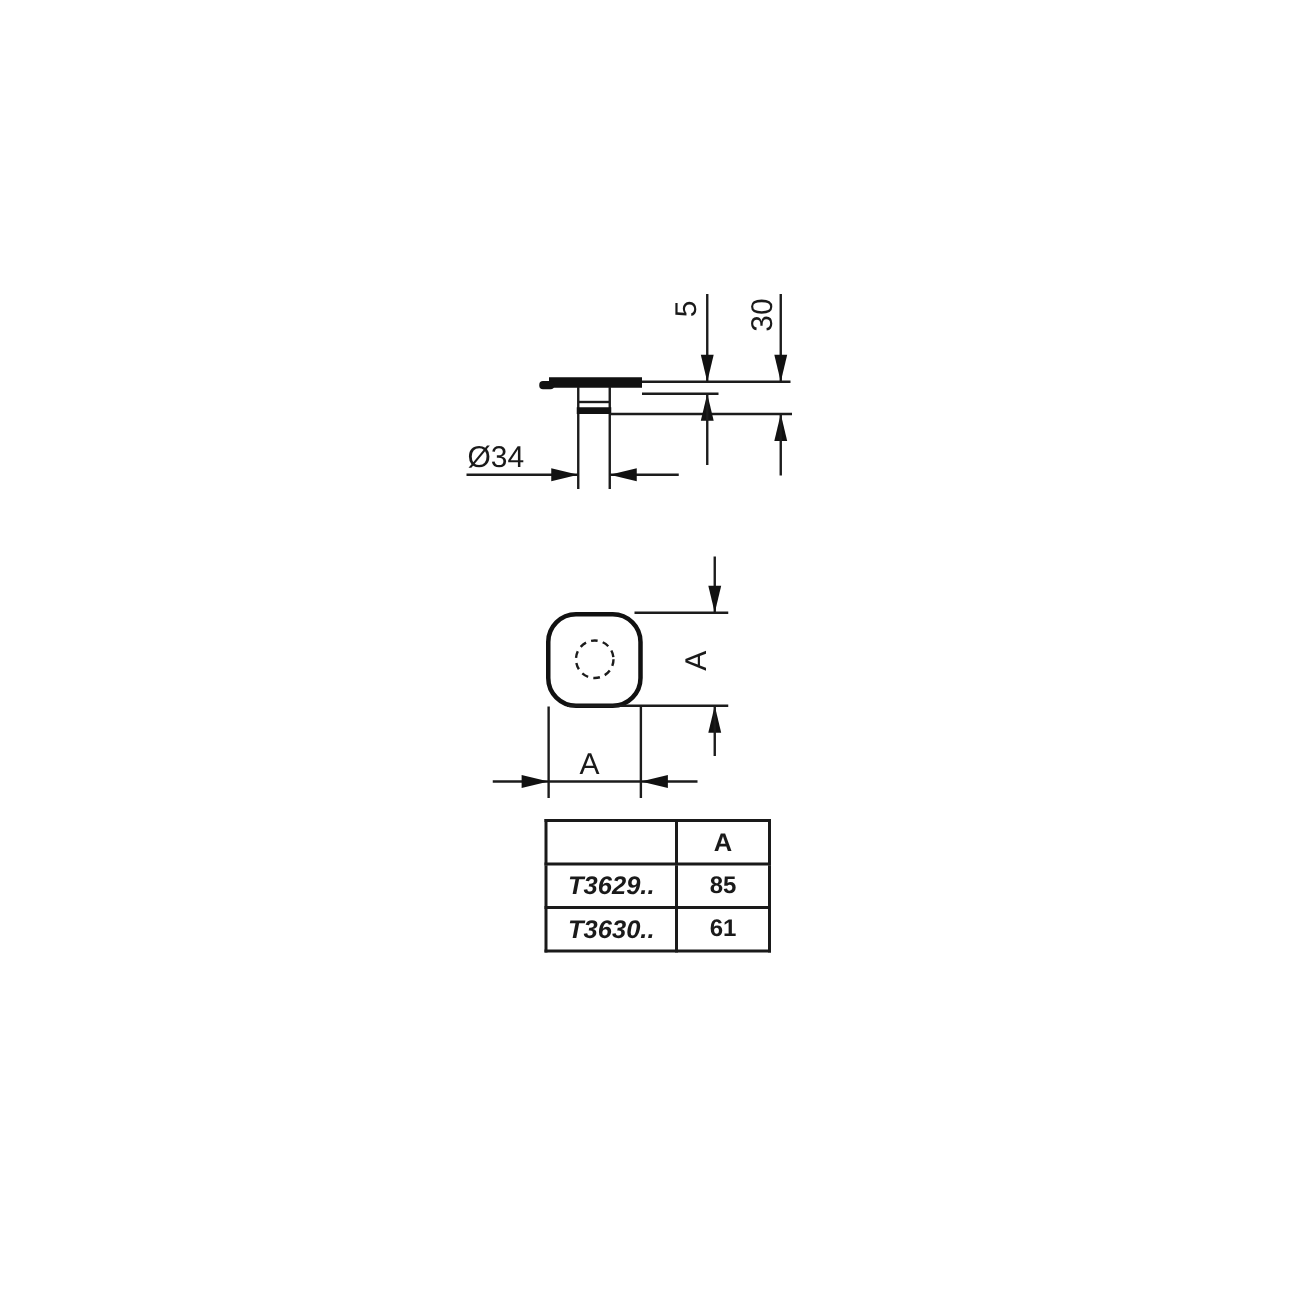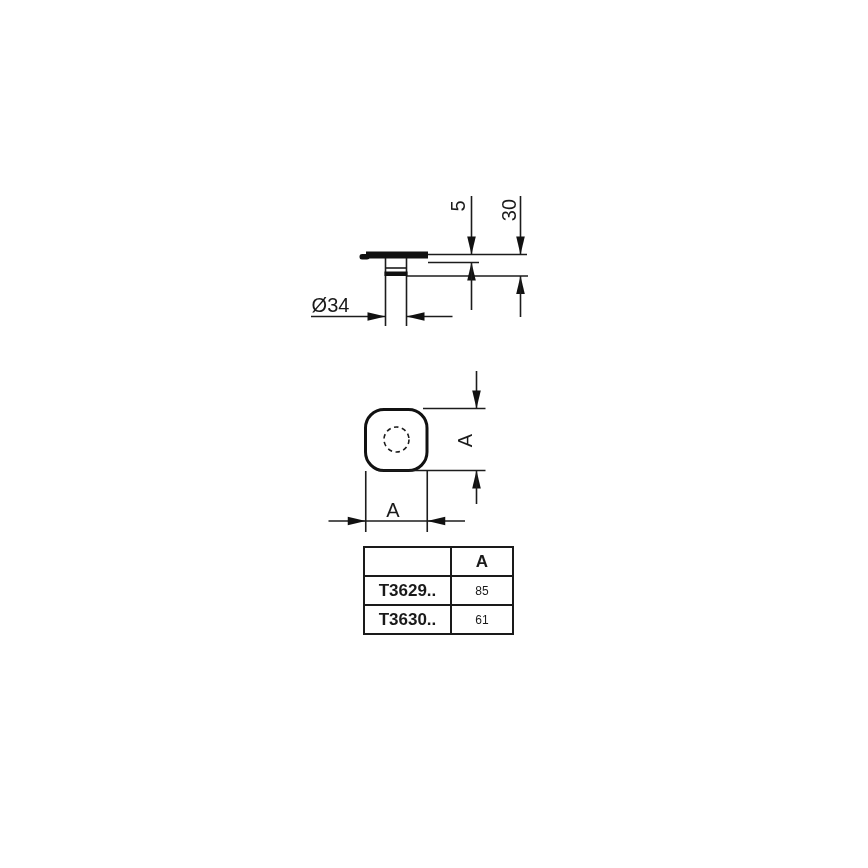--- a/index.html
+++ b/index.html
@@ -43,24 +43,24 @@
     color: #1a1a1a;
   }
   table.spec td, table.spec th {
     border: 2px solid #1a1a1a;
     height: 27px;
     text-align: center;
     vertical-align: middle;
     padding: 0;
     background: #ffffff;
   }
-  table.spec .col-model { width: 85px; }
+  table.spec .col-model { width: 85px; font-style: italic; }
   table.spec .col-a     { width: 60px; }
   table.spec th { font-weight: bold; }
-  table.spec td.value { font-weight: normal; font-size: 12px; }
+  table.spec td.value { font-weight: bold; font-size: 16px; }
 </style>
 </head>
 <body>
 
 <div class="canvas">
 
   <svg class="drawing" width="868" height="868" viewBox="0 0 868 868">
 
     <g>
 

